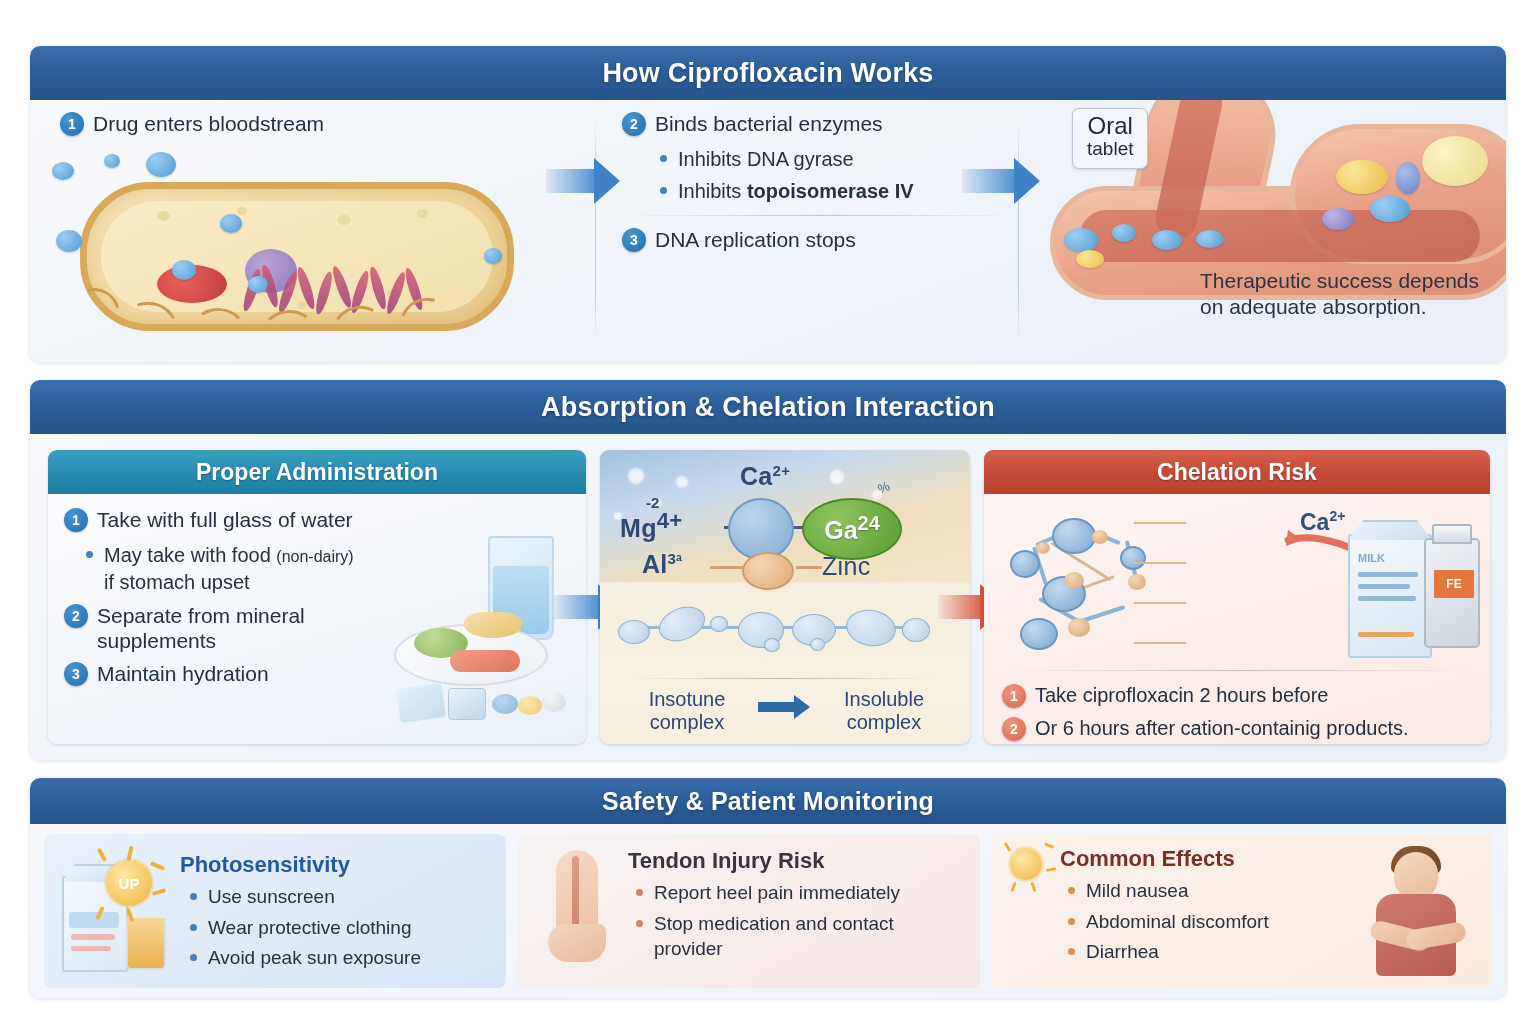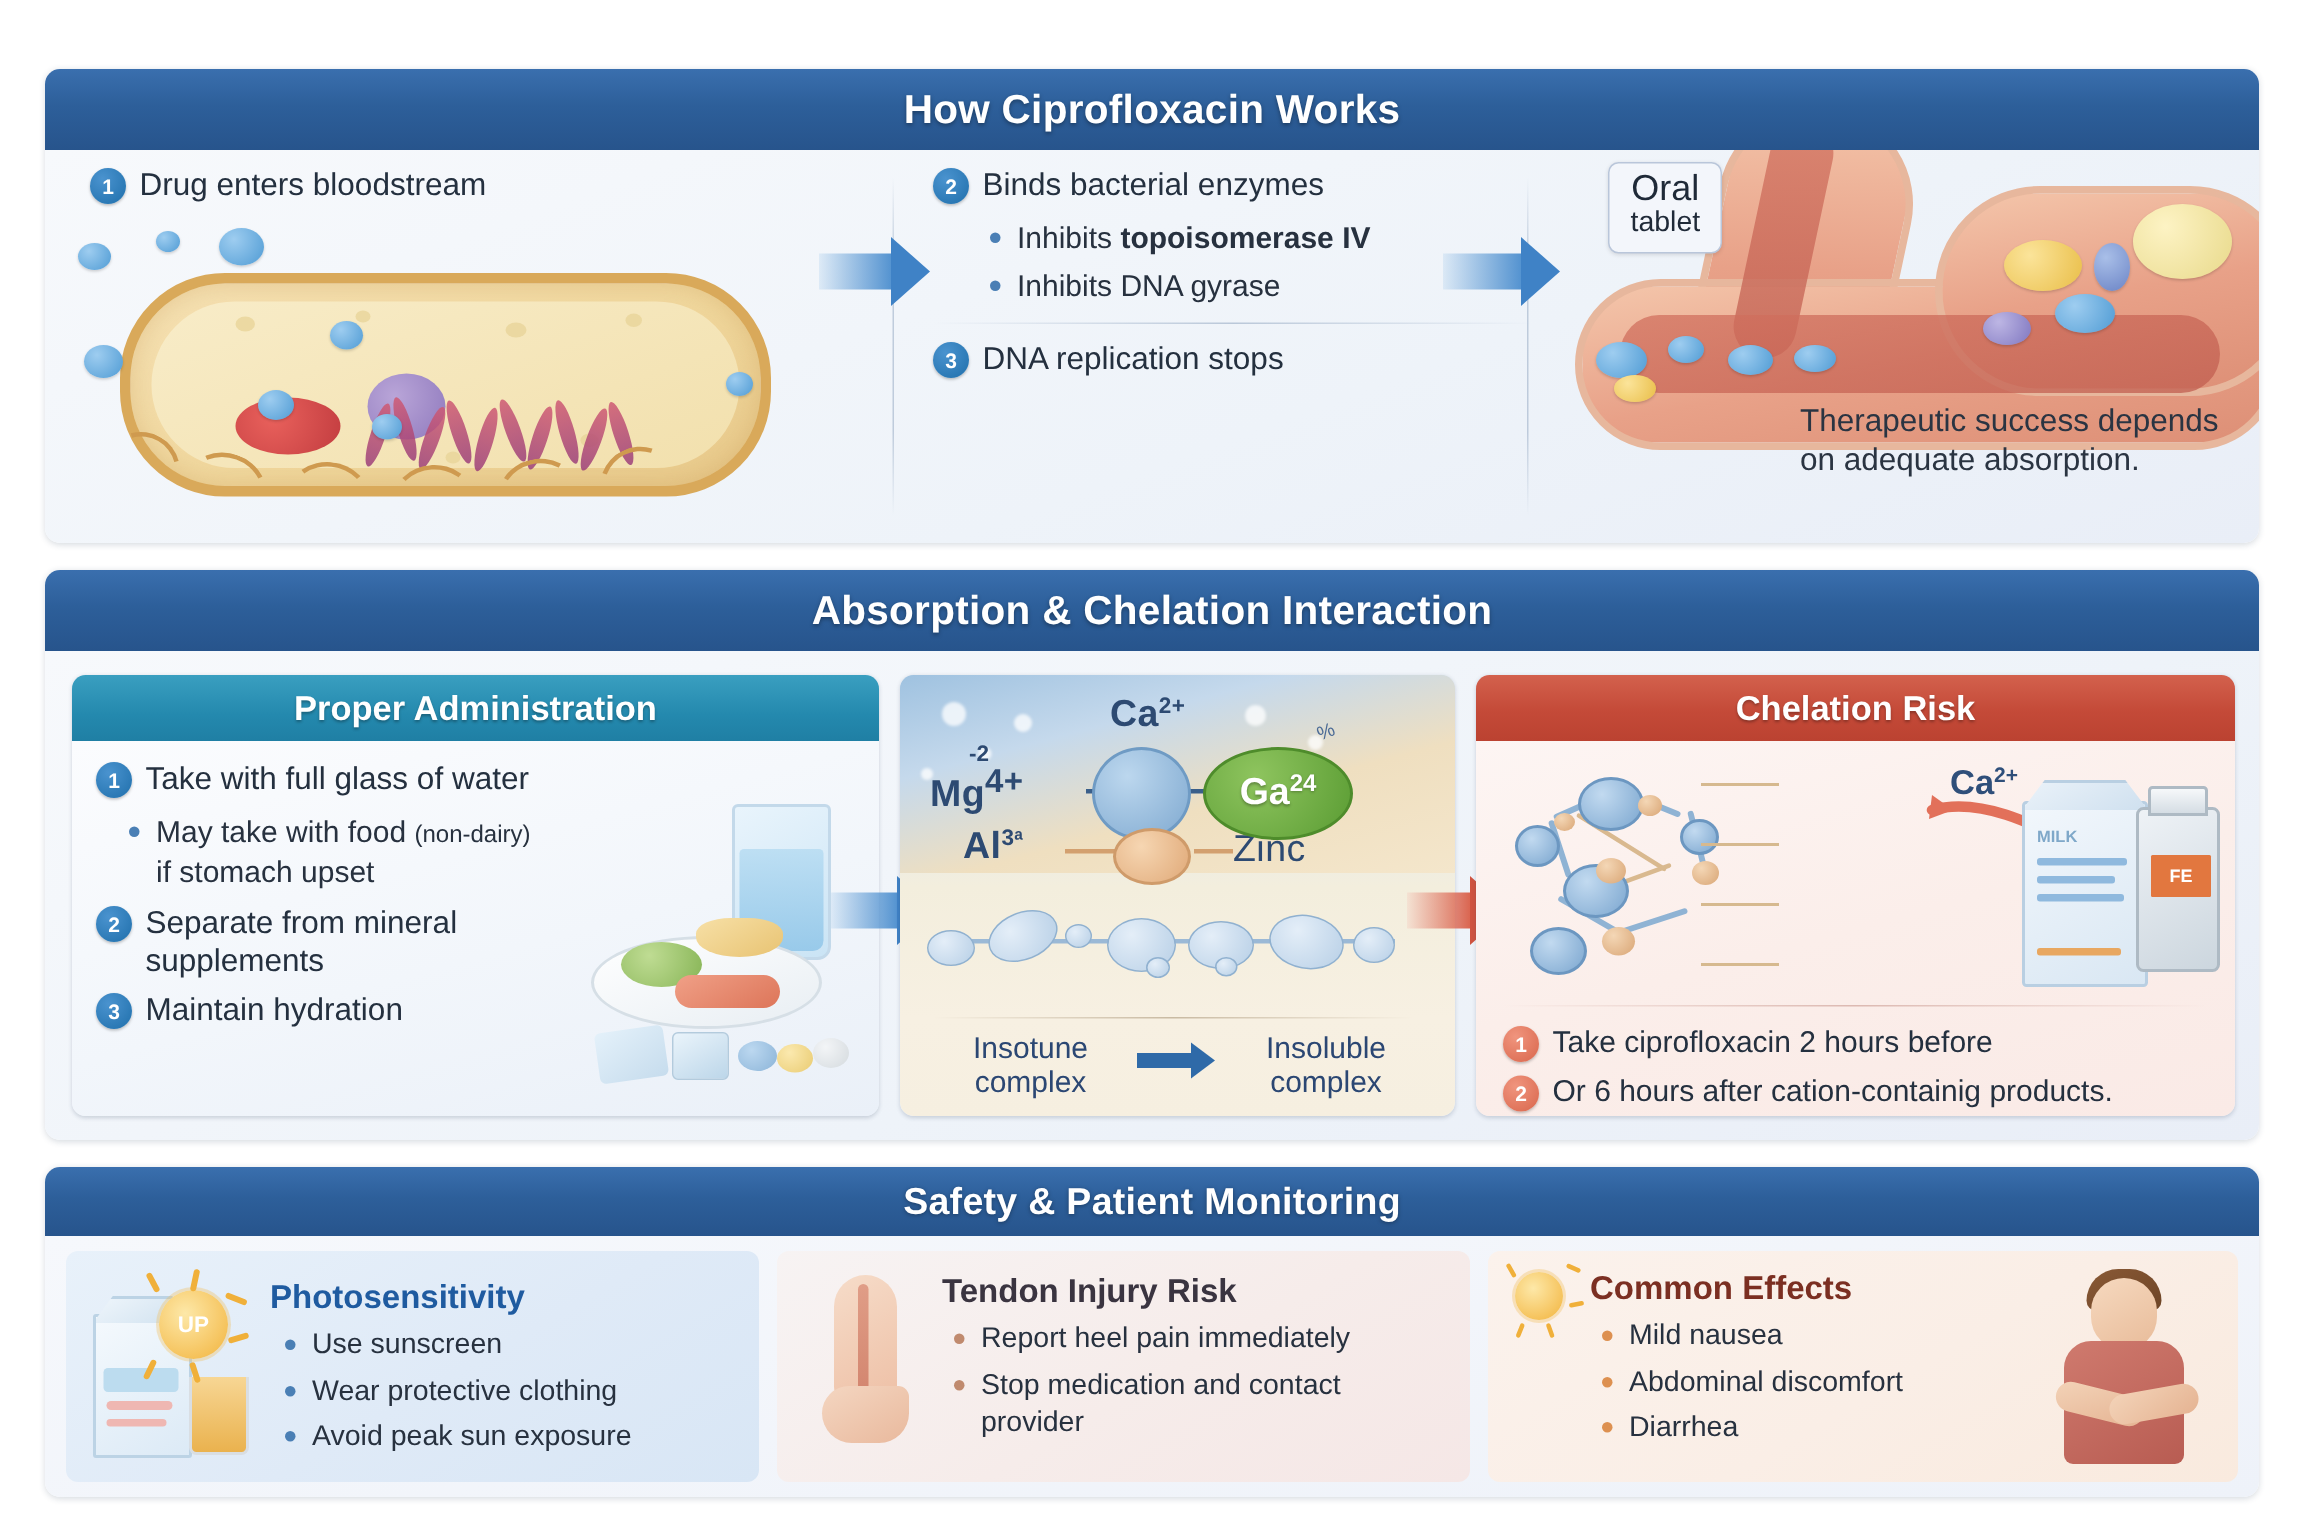--- a/index.html
+++ b/index.html
@@ -283,22 +283,22 @@
         <div class="cilia" style="left:280px;top:154px;width:48px;height:42px;transform:rotate(-14deg);"></div>
         <div class="cilia" style="left:348px;top:146px;width:46px;height:44px;transform:rotate(-26deg);"></div>
       </div>
 
       <div class="p1-col2">
         <div class="row">
           <span class="num">2</span>
           <span class="row-txt">Binds bacterial enzymes</span>
         </div>
         <ul class="bullets">
+          <li>Inhibits DNA gyrase</li>
           <li>Inhibits <b>topoisomerase IV</b></li>
-          <li>Inhibits DNA gyrase</li>
         </ul>
         <div class="hdiv"></div>
         <div class="row">
           <span class="num">3</span>
           <span class="row-txt">DNA replication stops</span>
         </div>
       </div>
 
       <div class="arrow" style="left:516px;top:58px;width:74px;height:46px;">
         <div class="shaft" style="width:50px;"></div>
@@ -421,21 +421,21 @@
           <div class="ion" style="left:222px;top:102px;font-weight:normal;">Zinc</div>
 
           <div class="bond" style="left:124px;top:76px;width:20px;"></div>
           <div class="bond" style="left:186px;top:76px;width:18px;"></div>
           <div class="bond v" style="left:158px;top:96px;height:22px;"></div>
           <div class="bond tan" style="left:110px;top:116px;width:34px;"></div>
           <div class="bond tan" style="left:196px;top:116px;width:26px;"></div>
 
           <div class="node-blue" style="left:128px;top:48px;"></div>
           <div class="node-green" style="left:202px;top:48px;">
-            <span><span>Ga</span><sup style="font-size:16px;">24</sup></span>
+            <span><span>Ga</span><sup style="font-size:20px;">24</sup></span>
           </div>
           <div class="pct" style="left:278px;top:30px;">%</div>
           <div class="node-tan" style="left:142px;top:102px;"></div>
 
           <div class="molstrip">
             <div class="mol-link" style="left:16px;top:26px;width:300px;"></div>
             <div class="mol-node" style="left:4px;top:20px;width:30px;height:22px;"></div>
             <div class="mol-node" style="left:44px;top:8px;width:46px;height:30px;transform:rotate(-22deg);"></div>
             <div class="mol-node" style="left:96px;top:16px;width:16px;height:14px;"></div>
             <div class="mol-node" style="left:124px;top:12px;width:44px;height:34px;"></div>

